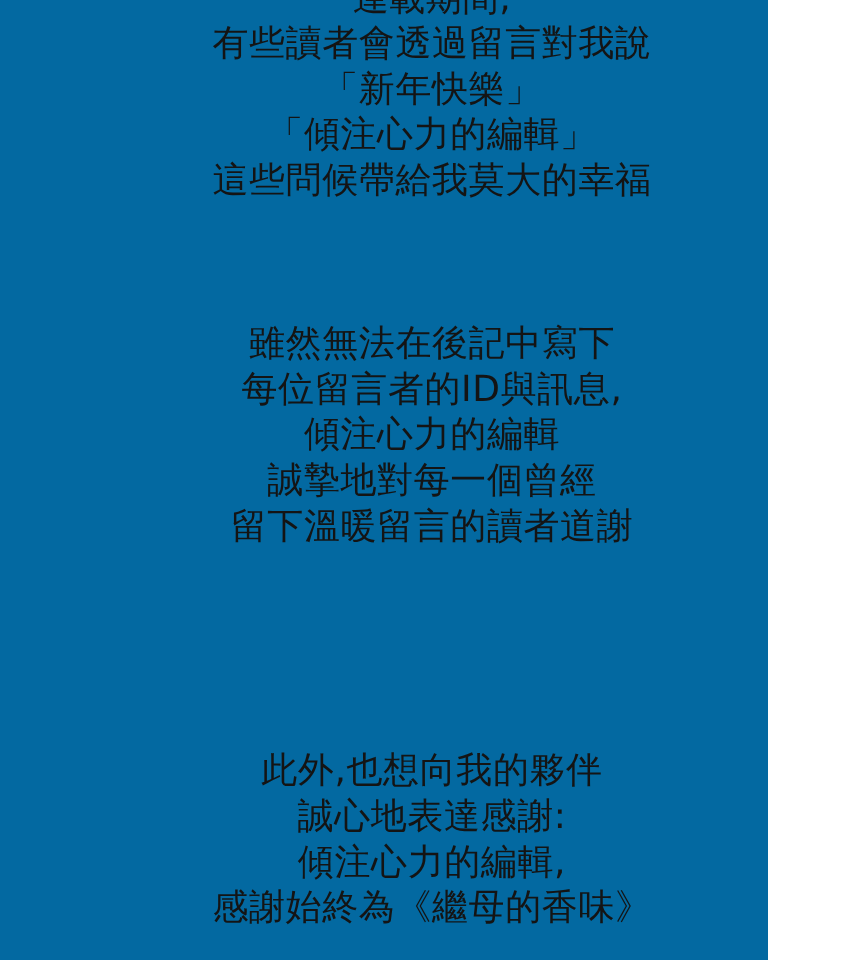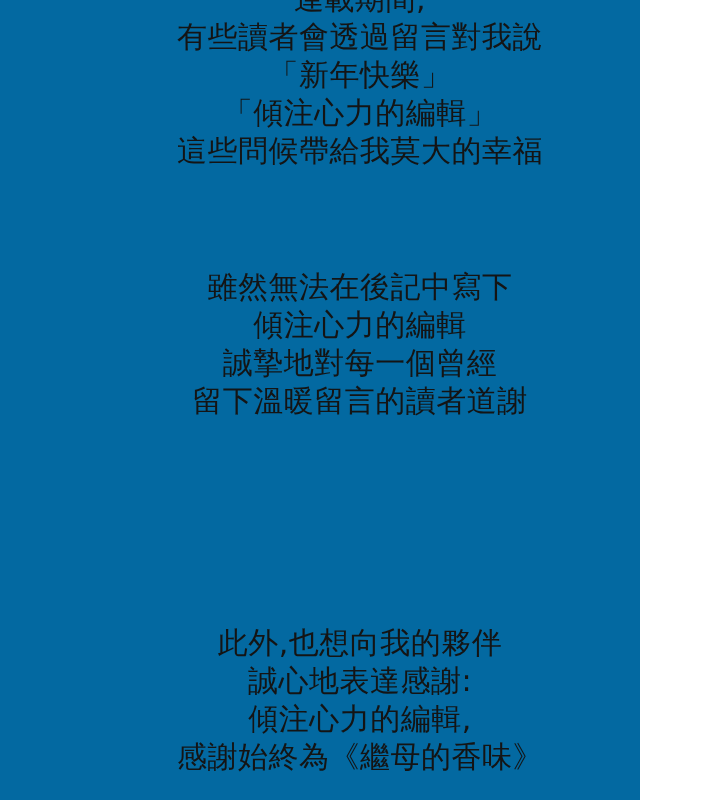--- a/index.html
+++ b/index.html
@@ -50,20 +50,21 @@
   <div class="block" id="block-1">
     <span class="line">連載期間,</span>
     <span class="line">有些讀者會透過留言對我說</span>
     <span class="line">「新年快樂」</span>
     <span class="line">「傾注心力的編輯」</span>
     <span class="line">這些問候帶給我莫大的幸福</span>
   </div>
 
   <div class="block" id="block-2">
     <span class="line">雖然無法在後記中寫下</span>
+    <span class="line">每位留言者的ID與訊息,</span>
     <span class="line">傾注心力的編輯</span>
     <span class="line">誠摯地對每一個曾經</span>
     <span class="line">留下溫暖留言的讀者道謝</span>
   </div>
 
   <div class="block" id="block-3">
     <span class="line">此外,也想向我的夥伴</span>
     <span class="line">誠心地表達感謝:</span>
     <span class="line">傾注心力的編輯,</span>
     <span class="line">感謝始終為《繼母的香味》</span>

